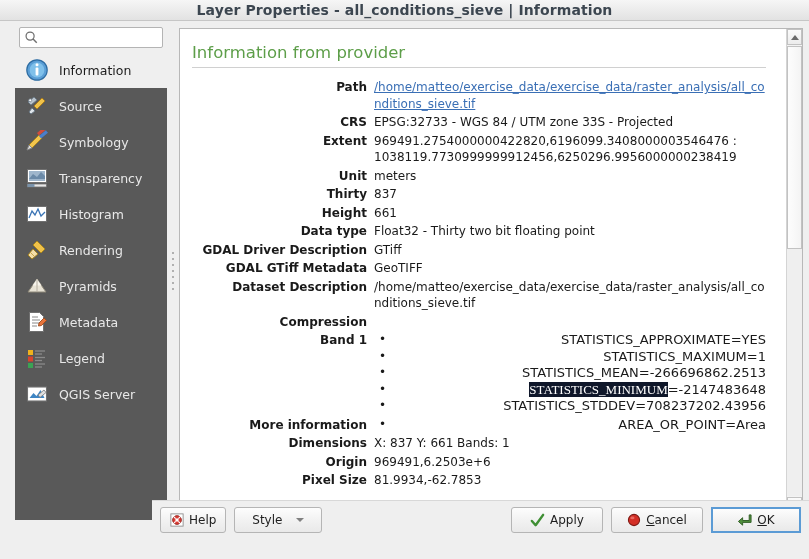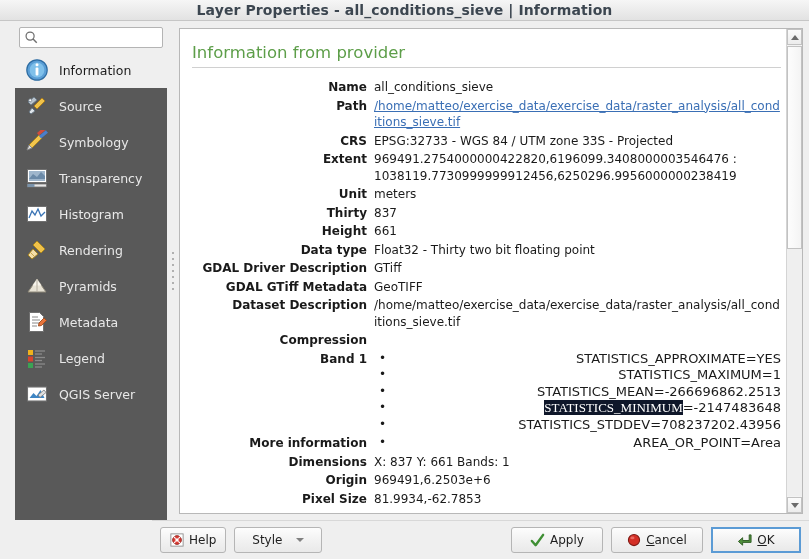--- a/index.html
+++ b/index.html
@@ -123,21 +123,21 @@
     position: relative;
     height: 486px;
     background: #ffffff;
     border: 1px solid #b8b8b8;
     overflow: hidden;
   }
   #scrollview {
     position: absolute;
     top: 0; left: 0; right: 16px; bottom: 0;
     overflow: hidden;
-    padding: 10px 5px 0 12px;
+    padding: 10px 20px 0 12px;
   }
 
   h2.sectionhead {
     font-size: 16.5px;
     font-weight: normal;
     color: #5d9e49;
     margin: 4px 0 0 0;
     padding: 0 0 5px 0;
     border-bottom: 1px solid #d0d0d0;
   }
@@ -224,21 +224,21 @@
     background: linear-gradient(to right, #fdfdfd, #f4f4f4);
     border: 1px solid #c2c2c2;
   }
   .tri { width: 0; height: 0; }
   .tri.up { border-left: 4px solid transparent; border-right: 4px solid transparent; border-bottom: 5px solid #6b6b6b; }
   .tri.down { border-left: 4px solid transparent; border-right: 4px solid transparent; border-top: 5px solid #6b6b6b; }
 
   
   #buttonbar {
     position: absolute;
-    left: 152px; top: 520px;
+    left: 152px; top: 500px;
     width: 657px; height: 39px;
     background: #efefef;
     border-top: 1px solid #d8d8d8;
     display: flex; align-items: center;
     padding: 0 8px;
   }
   .btn {
     height: 26px;
     min-width: 64px;
     background: linear-gradient(to bottom, #fdfdfd 0%, #f2f2f2 50%, #e9e9e9 100%);
@@ -426,24 +426,20 @@
 
     <div id="content">
       <div id="scrollframe">
 
         <div id="scrollview">
 
           <h2 class="sectionhead">Information from provider</h2>
 
           <table class="props">
             <tbody>
-                <tr>
-              <td class="k">Name</td>
-              <td class="v">all_conditions_sieve</td>
-            </tr>
             <tr>
               <td class="k">Path</td>
               <td class="v">
                 <span class="link">/home/matteo/exercise_data/exercise_data/raster_analysis/all_conditions_sieve.tif</span>
               </td>
             </tr>
             <tr>
               <td class="k">CRS</td>
               <td class="v">EPSG:32733 - WGS 84 / UTM zone 33S - Projected</td>
             </tr>

